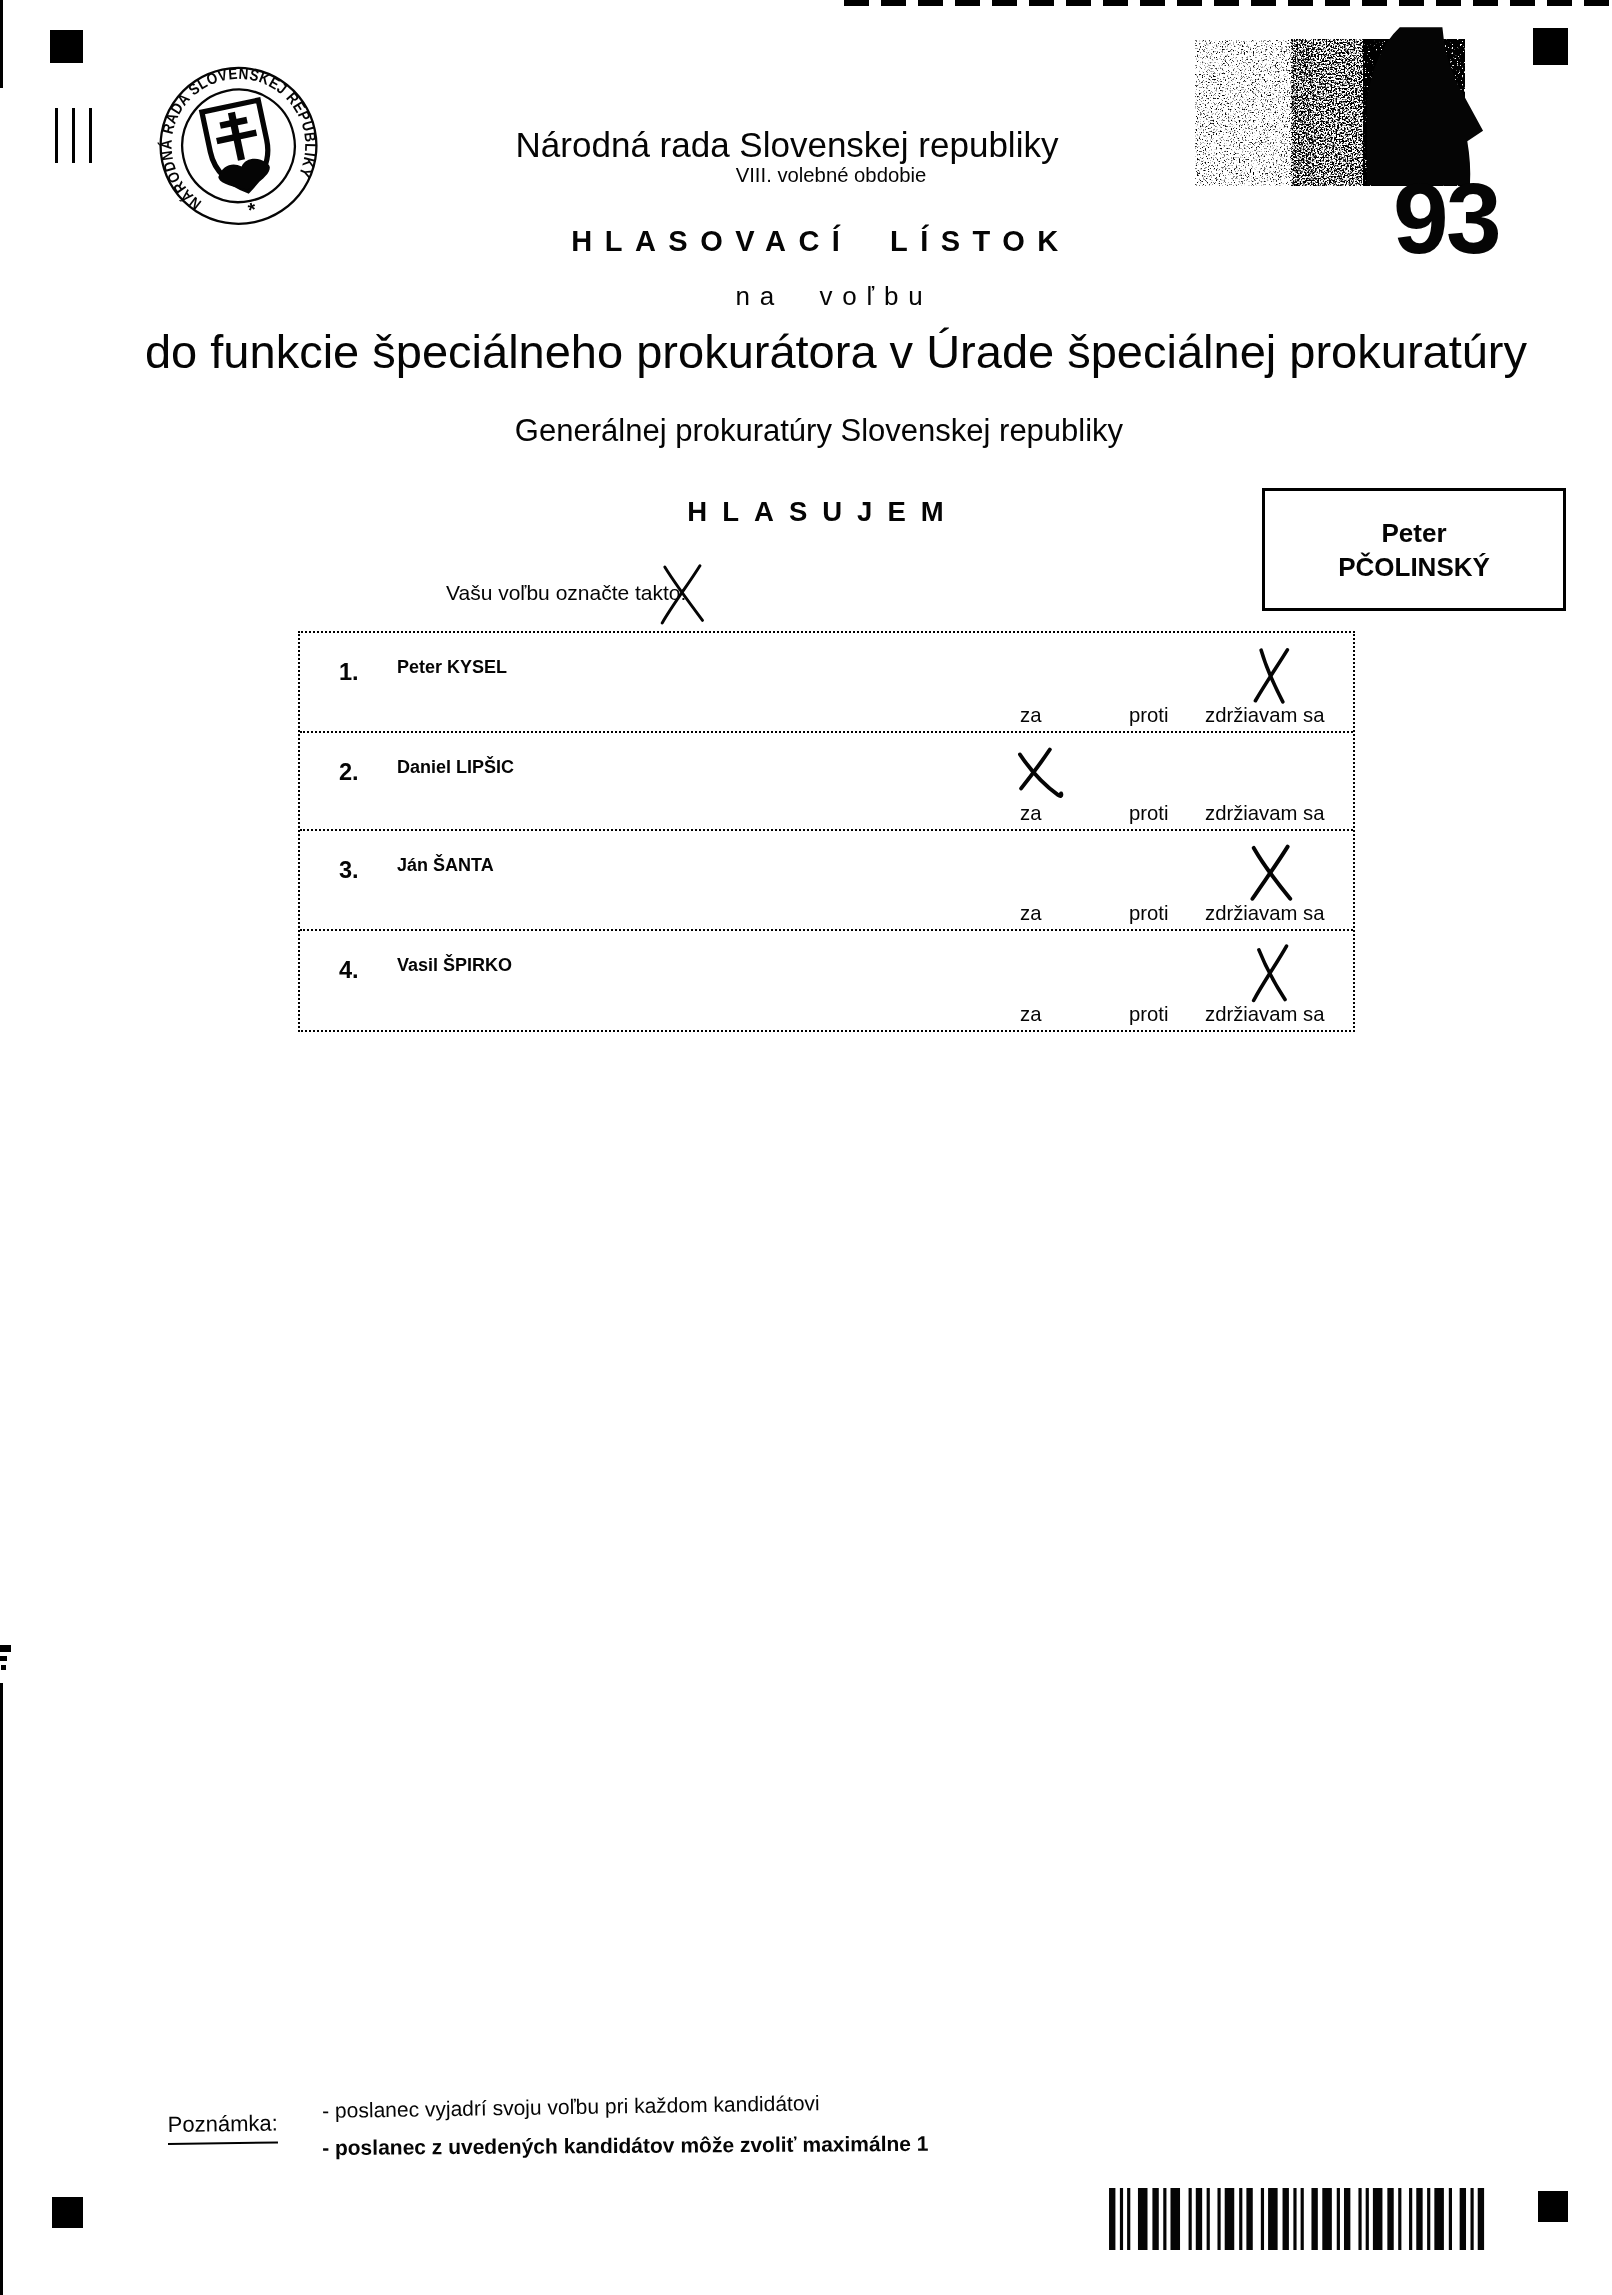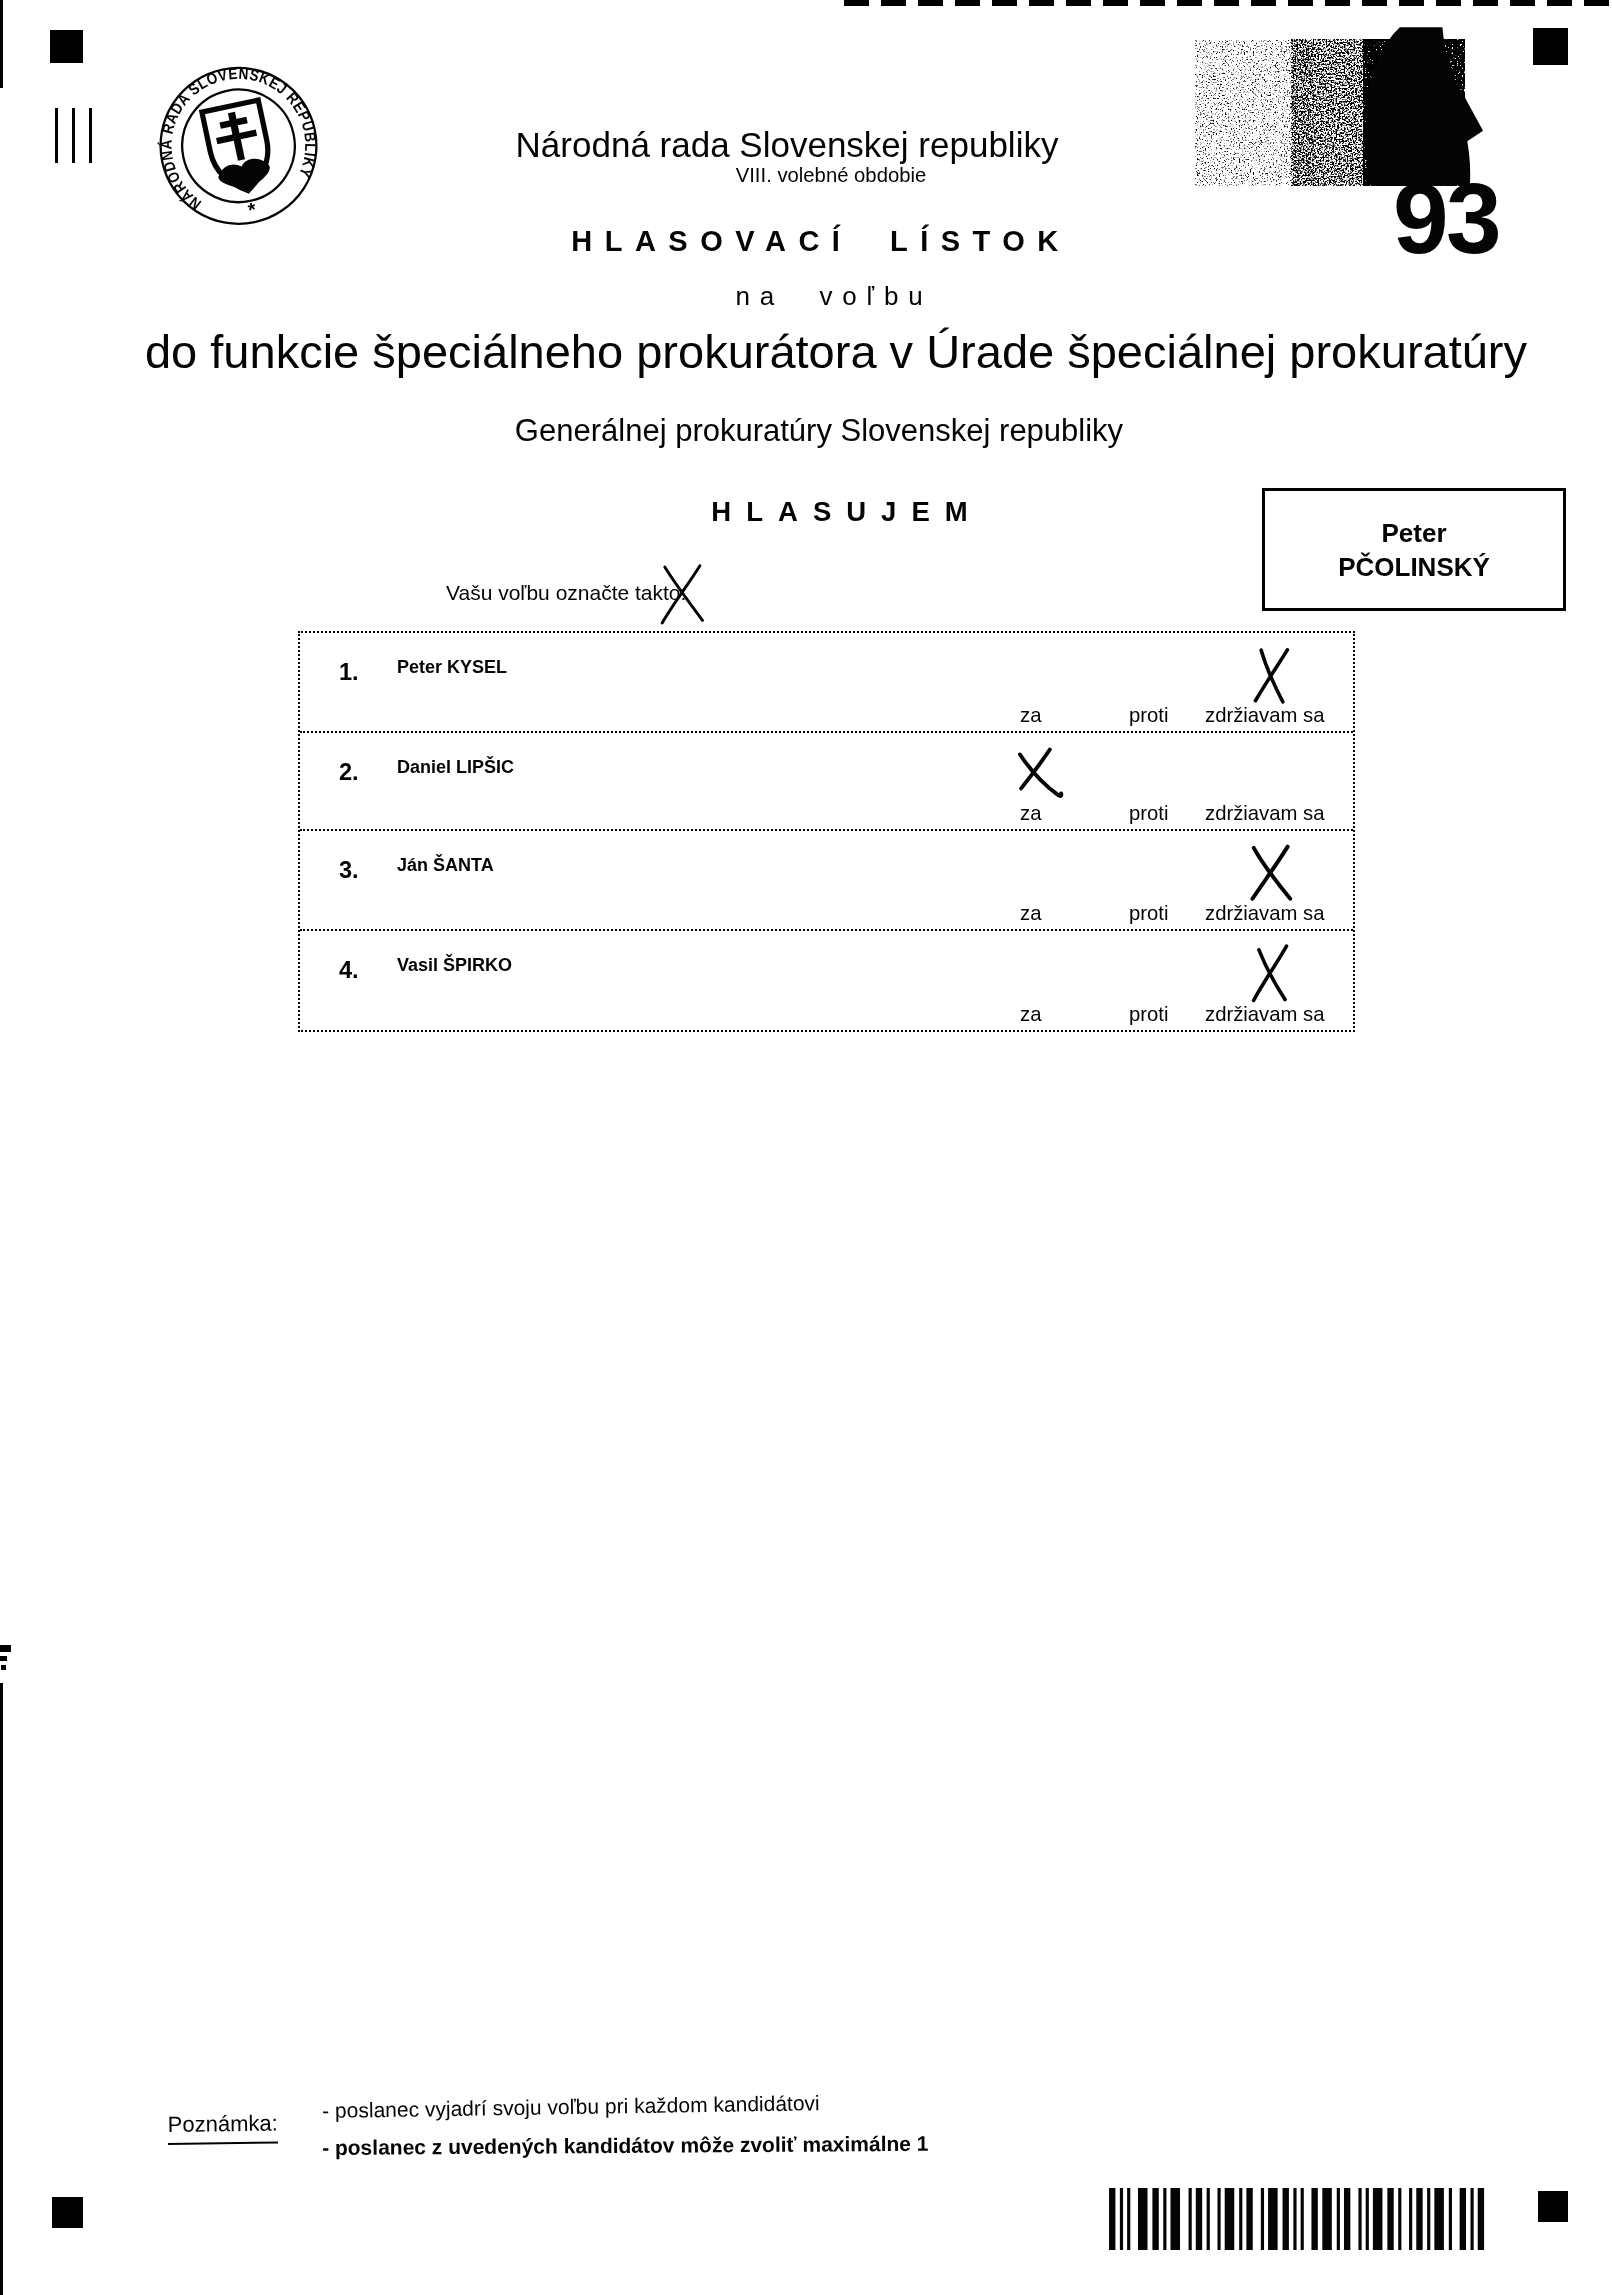--- a/index.html
+++ b/index.html
@@ -21,21 +21,21 @@
   
   .org-title{top:125px; left:787px; font-size:35px; letter-spacing:0px;}
   .term{top:164px; left:831px; font-size:20.3px;}
   .doc-title{top:225px; left:821px; font-size:29px; font-weight:bold; letter-spacing:12.5px; word-spacing:17px;}
   .doc-sub{top:281px; left:834px; font-size:26px; letter-spacing:9.8px; word-spacing:18.4px;text-align:right;}
   .ballot-no{top:168px; left:1358px; font-size:100px; font-weight:bold; letter-spacing:-2.6px; line-height:1;margin-left:35px;}
 
   .el-line1{top:324px; left:836px; font-size:47px;}
   .el-line2{top:413px; left:819px; font-size:31px;}
 
-  .vote-head{top:496px; left:823px; font-size:27.5px; font-weight:bold; letter-spacing:15px;margin-left:24px;}
+  .vote-head{top:496px; left:823px; font-size:27.5px; font-weight:bold; letter-spacing:15px;}
   .mark-instr{top:581px; left:446px; font-size:21px;}
 
   .voter-box{
     left:1262px; top:488px; width:304px; height:123px; border:3.9px solid #000; box-sizing:border-box;
     display:flex; flex-direction:column; align-items:center; justify-content:center;
     font-size:26px; font-weight:bold; line-height:34px; text-align:center;
   }
 
   
   .cand-table{

